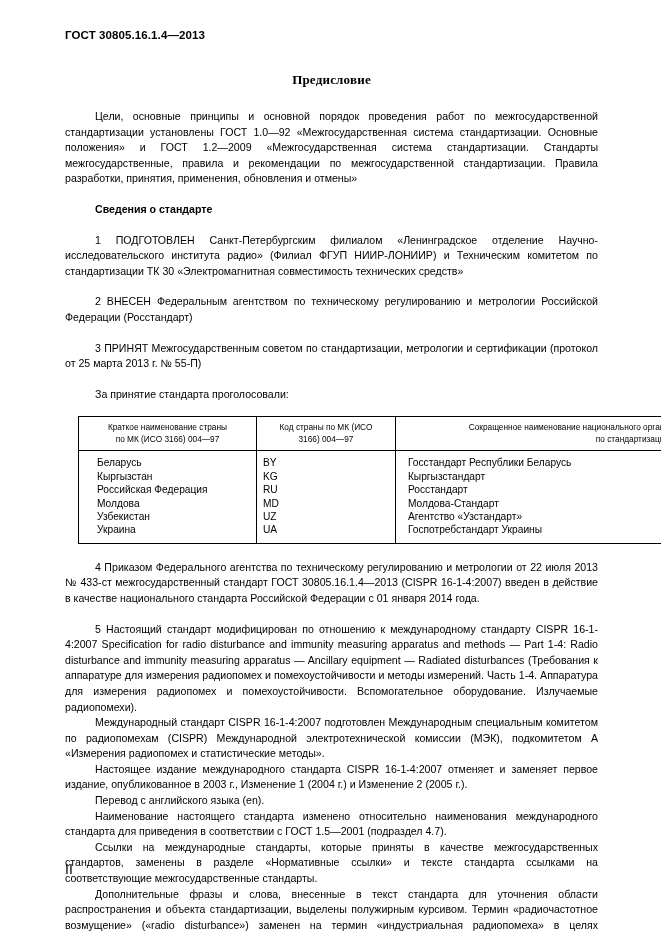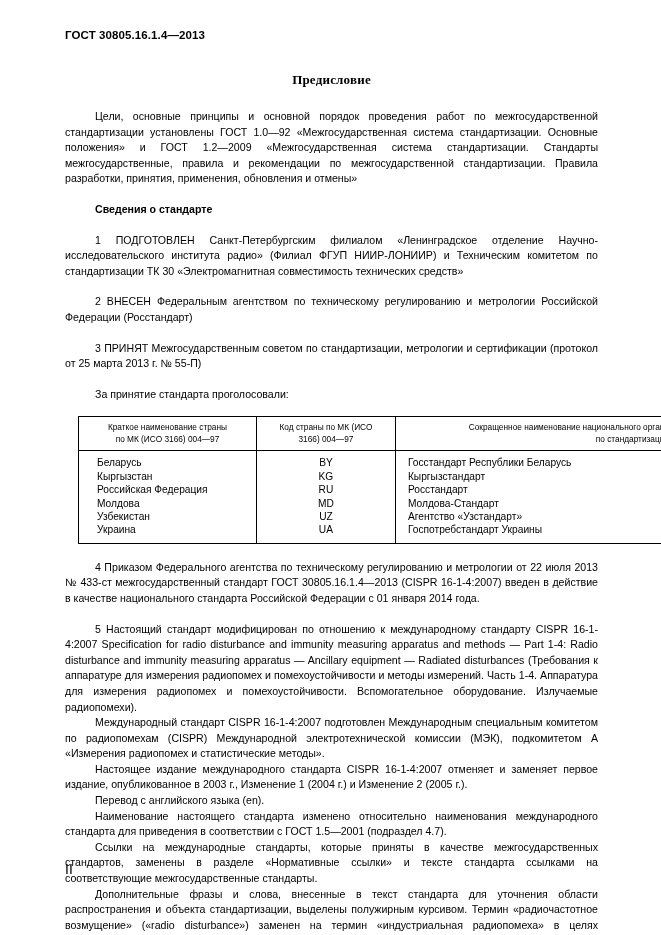--- a/index.html
+++ b/index.html
@@ -97,21 +97,21 @@
   table.votes th:last-child { border-right: none; text-align: right; }
   table.votes td {
     font-size: 10.2px;
     line-height: 13.4px;
     padding: 0 6px;
     border-right: 1.3px solid #000;
     vertical-align: top;
   }
   table.votes td:last-child { border-right: none; }
   table.votes td.c-name  { padding-left: 18px; }
-  table.votes td.c-code  { text-align: center; }
+  table.votes td.c-code  { text-align: left; }
   table.votes td.c-body  { padding-left: 12px; }
   table.votes tbody tr:first-child td { padding-top: 5px; }
   table.votes tbody tr:last-child  td { padding-bottom: 6px; }
 
   
   .folio {
     position: absolute;
     left: 65px;
     top: 861px;
     font-size: 14px;

